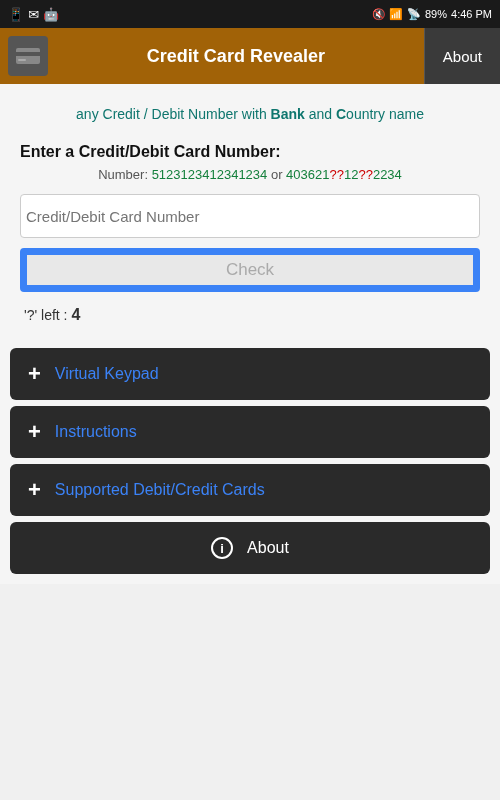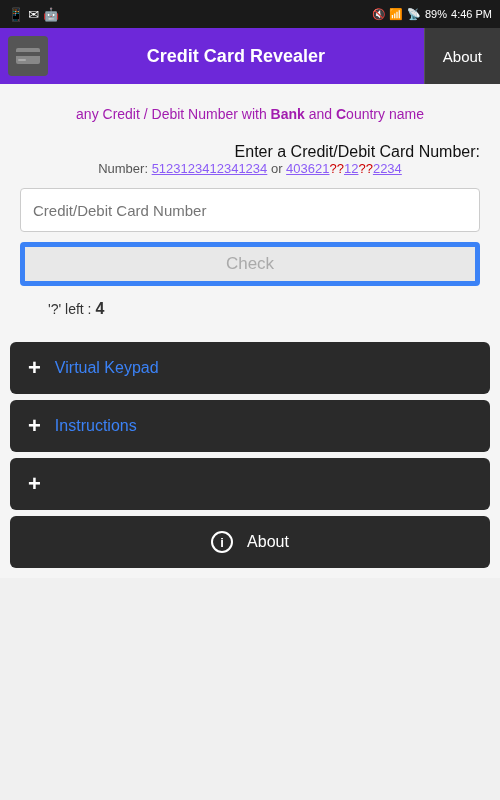--- a/index.html
+++ b/index.html
@@ -36,21 +36,21 @@
     }
     .status-icon {
       font-size: 13px;
       color: #fff;
     }
 
     
     .app-bar {
       width: 100%;
       height: 56px;
-      background: #6d28d9;
+      background: #a16207;
       display: flex;
       align-items: center;
       justify-content: space-between;
       padding: 0 0 0 8px;
     }
     .app-bar-icon {
       width: 40px;
       height: 40px;
       background: #555;
       border-radius: 4px;
@@ -91,75 +91,74 @@
       color: #111;
       margin-bottom: 6px;
       line-height: 1.4;
     }
     .headline-bold { font-weight: bold; }
     .headline-big { font-size: 28px; }
 
     .subheadline {
       text-align: center;
       font-size: 14px;
-      color: #a21caf;
+      color: #0f766e;
       margin-bottom: 18px;
       line-height: 1.5;
     }
     .subheadline b { font-weight: bold; }
 
     .enter-label {
-      text-align: right;
+      text-align: left;
       font-size: 16px;
-      font-weight: normal;
+      font-weight: bold;
       color: #111;
-      margin-bottom: 0;
+      margin-bottom: 6px;
     }
 
     .example-line {
       text-align: center;
       font-size: 13px;
       color: #555;
       margin-bottom: 12px;
     }
-    .ex-blue { color: #8b5cf6; text-decoration: underline; }
+    .ex-blue { color: #15803d; }
     .ex-red { color: #cc0000; }
 
     .card-input {
       width: 100%;
       height: 44px;
       border: 1px solid #ccc;
       border-radius: 4px;
-      padding: 0 12px;
+      padding: 0 5px;
       font-size: 15px;
       color: #999;
       background: #fff;
       margin-bottom: 10px;
       outline: none;
     }
 
     .check-btn {
       width: 100%;
       height: 44px;
       background: #e8e8e8;
-      border: 5px solid #3b82f6;
+      border: 7px solid #3b82f6;
       border-radius: 4px;
       font-size: 17px;
       color: #aaa;
       cursor: pointer;
       margin-bottom: 14px;
     }
 
     .stats-row {
       display: flex;
       justify-content: space-between;
       align-items: flex-start;
       margin-bottom: 14px;
       padding: 0 4px;
-      margin-left: 24px;
     }
     .stats-left {
       font-size: 14px;
       color: #333;
     }
     .stats-right {
       font-size: 14px;
       color: #333;
     }
     .stats-bold { font-weight: bold; font-size: 16px; }
@@ -297,20 +296,21 @@
   <div class="expand-section">
     <button class="expand-row">
       <span class="expand-plus">+</span>
       <span class="expand-label">Instructions</span>
     </button>
   </div>
 
   <div class="expand-section">
     <button class="expand-row">
       <span class="expand-plus">+</span>
+      <span class="expand-label">Supported Debit/Credit Cards</span>
     </button>
   </div>
 
   <button class="about-bottom-btn">
     <div class="info-circle">
       <span>i</span>
     </div>
     <span class="about-bottom-label">About</span>
   </button>
 

